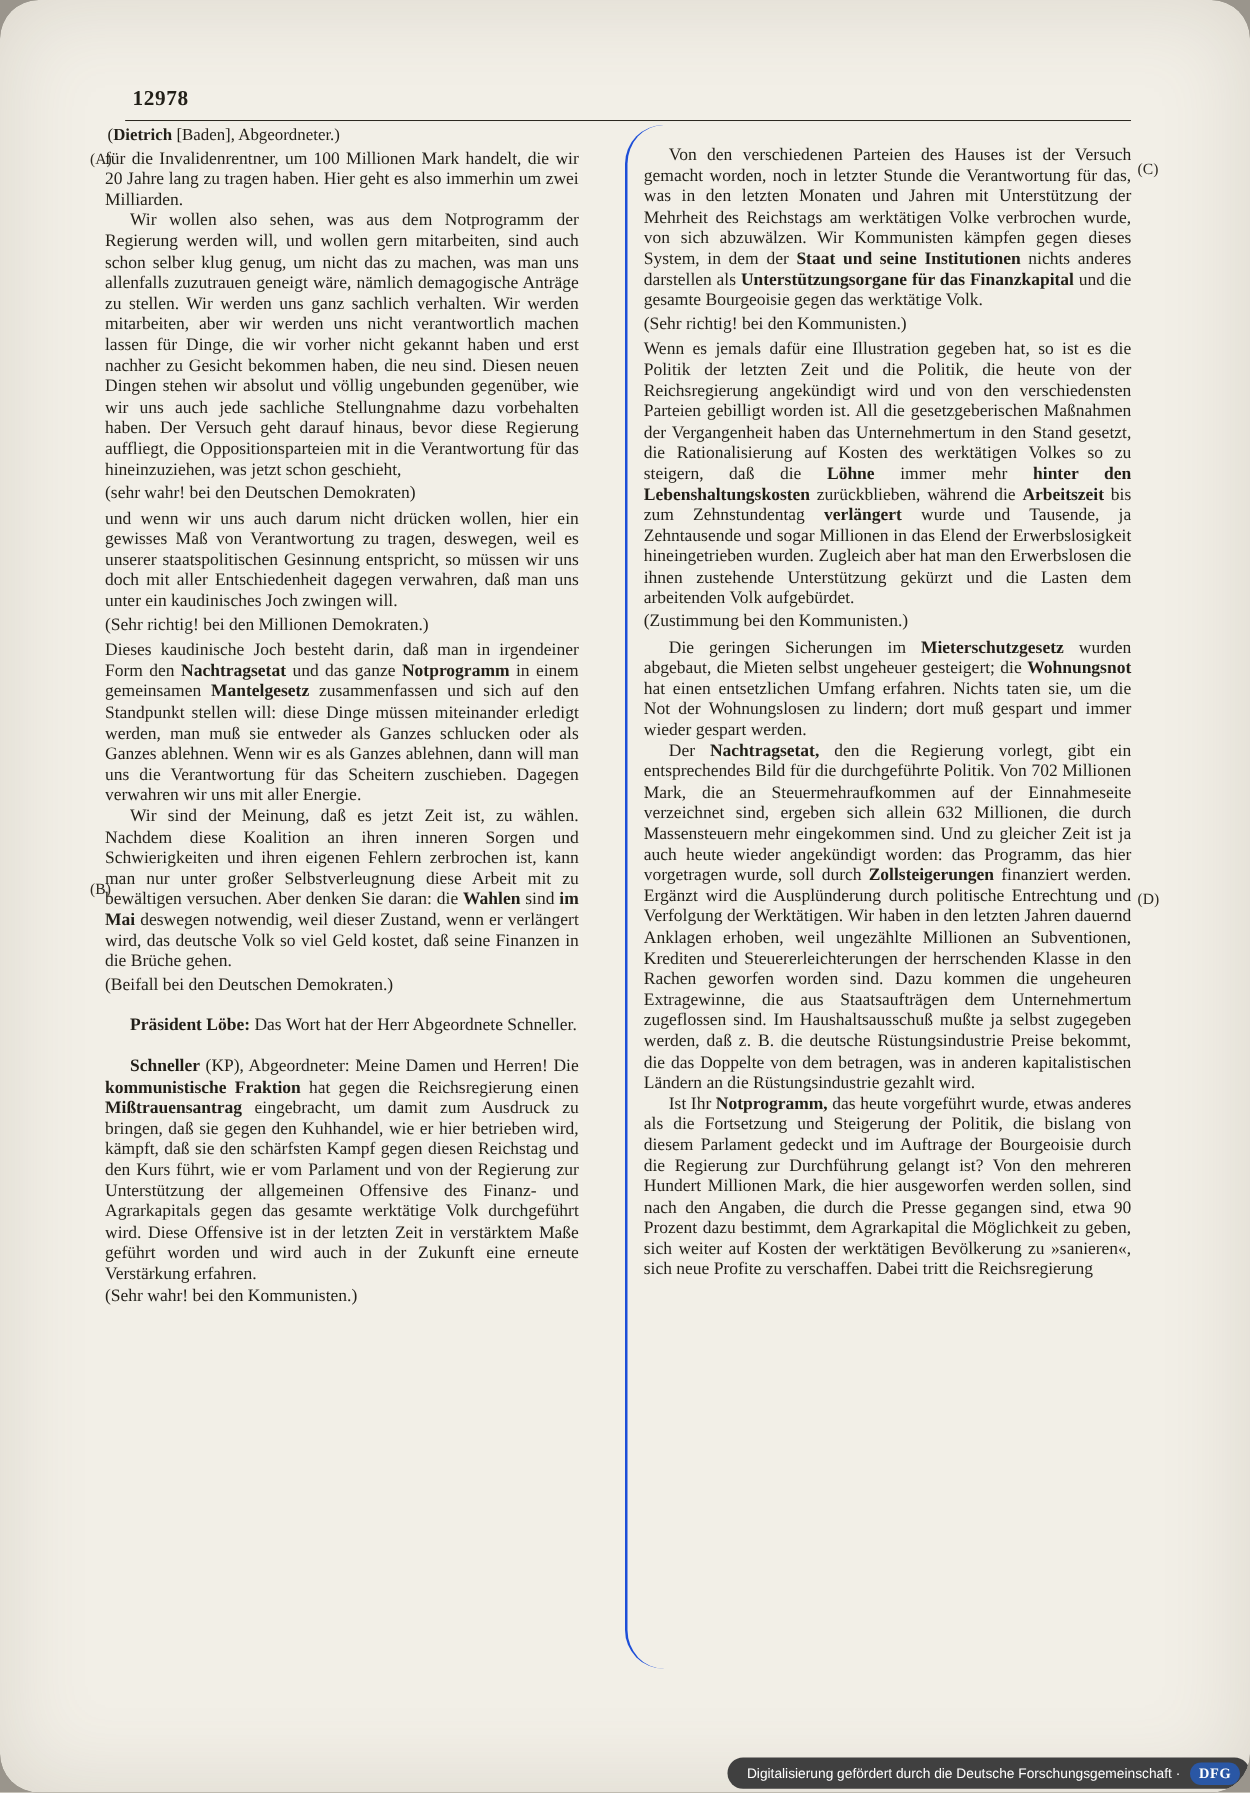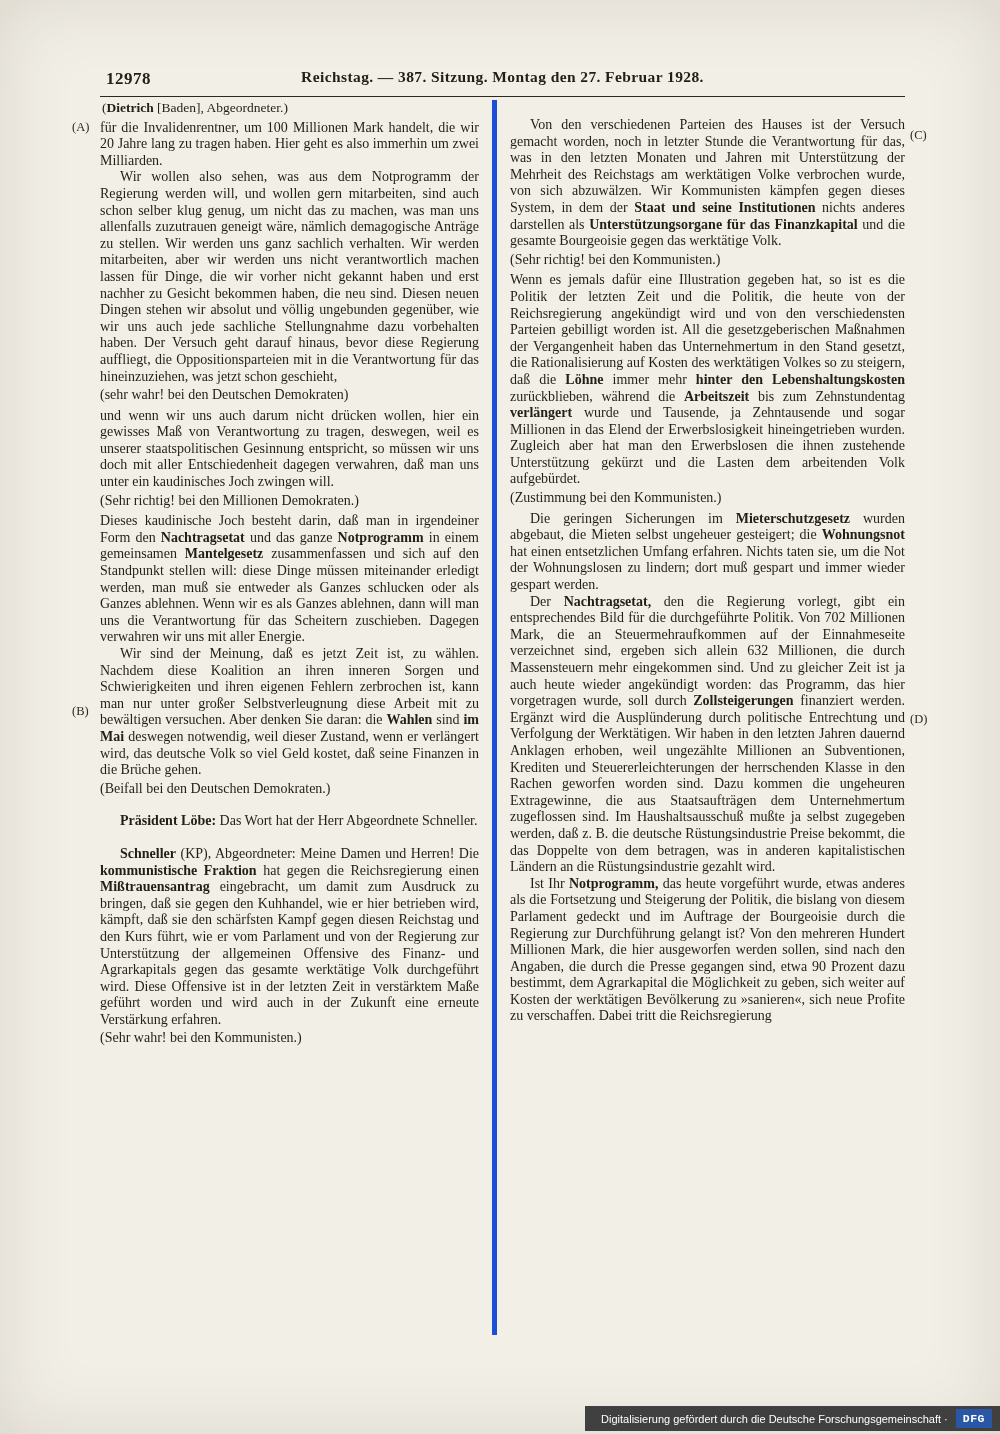--- a/index.html
+++ b/index.html
@@ -1,15 +1,15 @@
 <!DOCTYPE html>
 <html lang="de"><head>
 <meta charset="utf-8">
 <style>
-  * { margin:0; padding:0; box-sizing:border-box; }
+  * { margin:0; padding:0; box-sizing:border-box;border-radius:31px; }
   html, body { background:#9a958c; }
   .page {
     position:relative;
     width:1000px; height:1434px;
     margin:0 auto;
     background:#f2efe7;
     color:#221f18;
     font-family:"Liberation Serif","DejaVu Serif",serif;
     overflow:hidden;
     box-shadow: inset 0 0 70px rgba(110,100,80,.18);
@@ -23,26 +23,27 @@
   }
   .header-title {
     display:block; text-align:center;
     font-size:15.5px; font-weight:bold; letter-spacing:.4px;
   }
   .header-rule {
     position:absolute; top:96px; left:100px; right:95px;
     border-top:1.7px solid #2c2820;
   }
   .columns {
-    position:absolute; top:100px; left:100px; right:95px; height:1235px;
+    position:absolute; top:100px; left:84px; right:95px; height:1235px;
     display:flex;
+    gap:24px;
   }
   .col { font-size:14px; line-height:16.6px; }
   .col-left { width:392px; padding-right:13px; }
-  .col-right { flex:1; border-left:5px solid #1d4ed8; padding-left:13px; padding-top:17px; }
+  .col-right { flex:1; border-left:2px solid #1d4ed8; padding-left:13px; padding-top:17px; }
   .running-head { font-size:13.5px; margin-bottom:3px; text-indent:2px; }
   .para { text-align:justify; }
   .para.indent { text-indent:20px; }
   .para.interjection { text-align:left; text-indent:0; margin:2px 0 4px; }
   .para.speaker { text-indent:20px; margin-top:16px; }
   .marker {
     position:absolute; font-size:12.5px; color:#2c2820;
     font-family:"Liberation Serif","DejaVu Serif",serif;
   }
   .marker-a { left:72px;  top:120px; }
@@ -55,33 +56,32 @@
     display:flex; align-items:center; gap:8px;
     padding:0 8px 0 16px;
   }
   .footer-text {
     color:#ffffff;
     font-family:"Liberation Sans","DejaVu Sans",sans-serif;
     font-size:11px; white-space:nowrap;
   }
   .dfg-logo {
     background:#2a57a5; color:#ffffff;
-    font-family:Liberation Mono, monospace;
+    font-family:Liberation Serif, serif;
     font-weight:bold; font-size:11.5px;
     padding:3px 7px; letter-spacing:.5px;text-align:center;
   }
 </style>
 </head>
 <body>
 
 <div class="page">
 
   <header class="page-header">
     <span class="page-number">12978</span>
-    <span class="header-title">Reichstag. — 387. Sitzung. Montag den 27. Februar 1928.</span>
   </header>
 
   <div class="header-rule"></div>
 
   <div class="columns">
     <div class="col col-left">
       <p class="running-head">(<b>Dietrich</b> [Baden], Abgeordneter.)</p>
       <div>
           <p class="para flow">für die Invalidenrentner, um 100 Millionen Mark handelt, die wir 20 Jahre lang zu tragen haben. Hier geht es also immerhin um zwei Milliarden.</p>
           <p class="para indent">Wir wollen also sehen, was aus dem Notprogramm der Regierung werden will, und wollen gern mitarbeiten, sind auch schon selber klug genug, um nicht das zu machen, was man uns allenfalls zuzutrauen geneigt wäre, nämlich demagogische Anträge zu stellen. Wir werden uns ganz sachlich verhalten. Wir werden mitarbeiten, aber wir werden uns nicht verantwortlich machen lassen für Dinge, die wir vorher nicht gekannt haben und erst nachher zu Gesicht bekommen haben, die neu sind. Diesen neuen Dingen stehen wir absolut und völlig ungebunden gegenüber, wie wir uns auch jede sachliche Stellungnahme dazu vorbehalten haben. Der Versuch geht darauf hinaus, bevor diese Regierung auffliegt, die Oppositionsparteien mit in die Verantwortung für das hineinzuziehen, was jetzt schon geschieht,</p>

